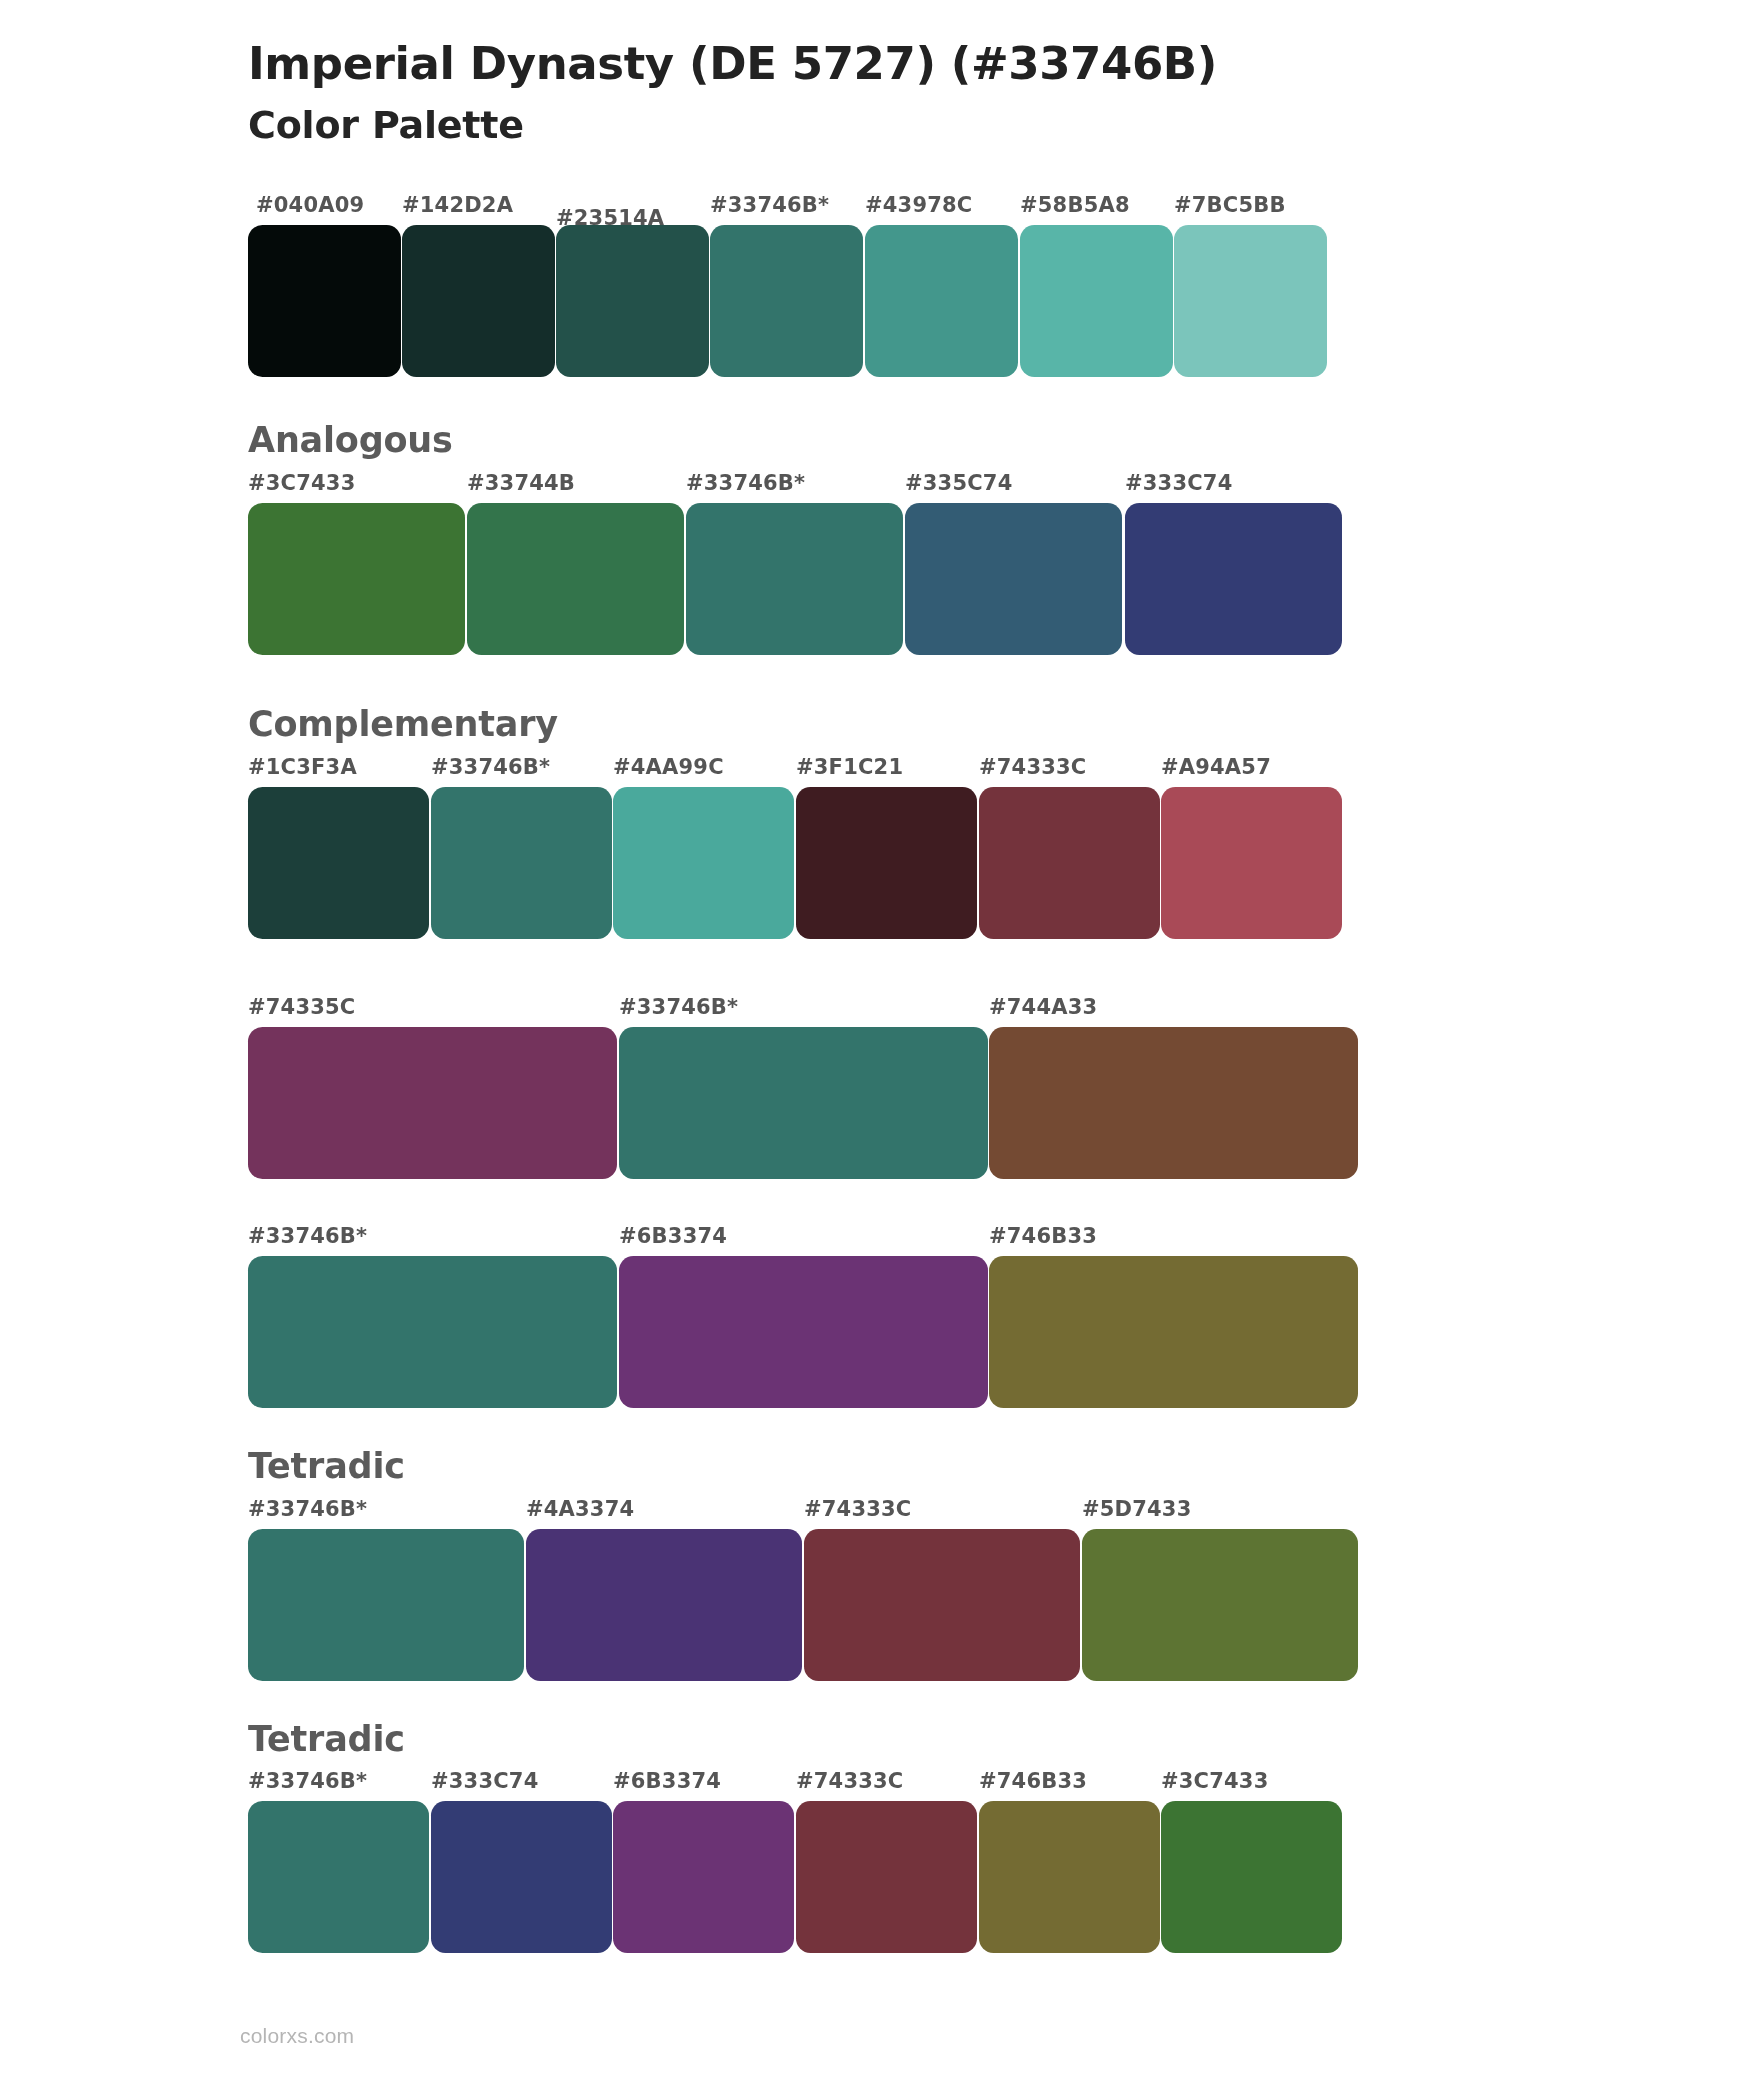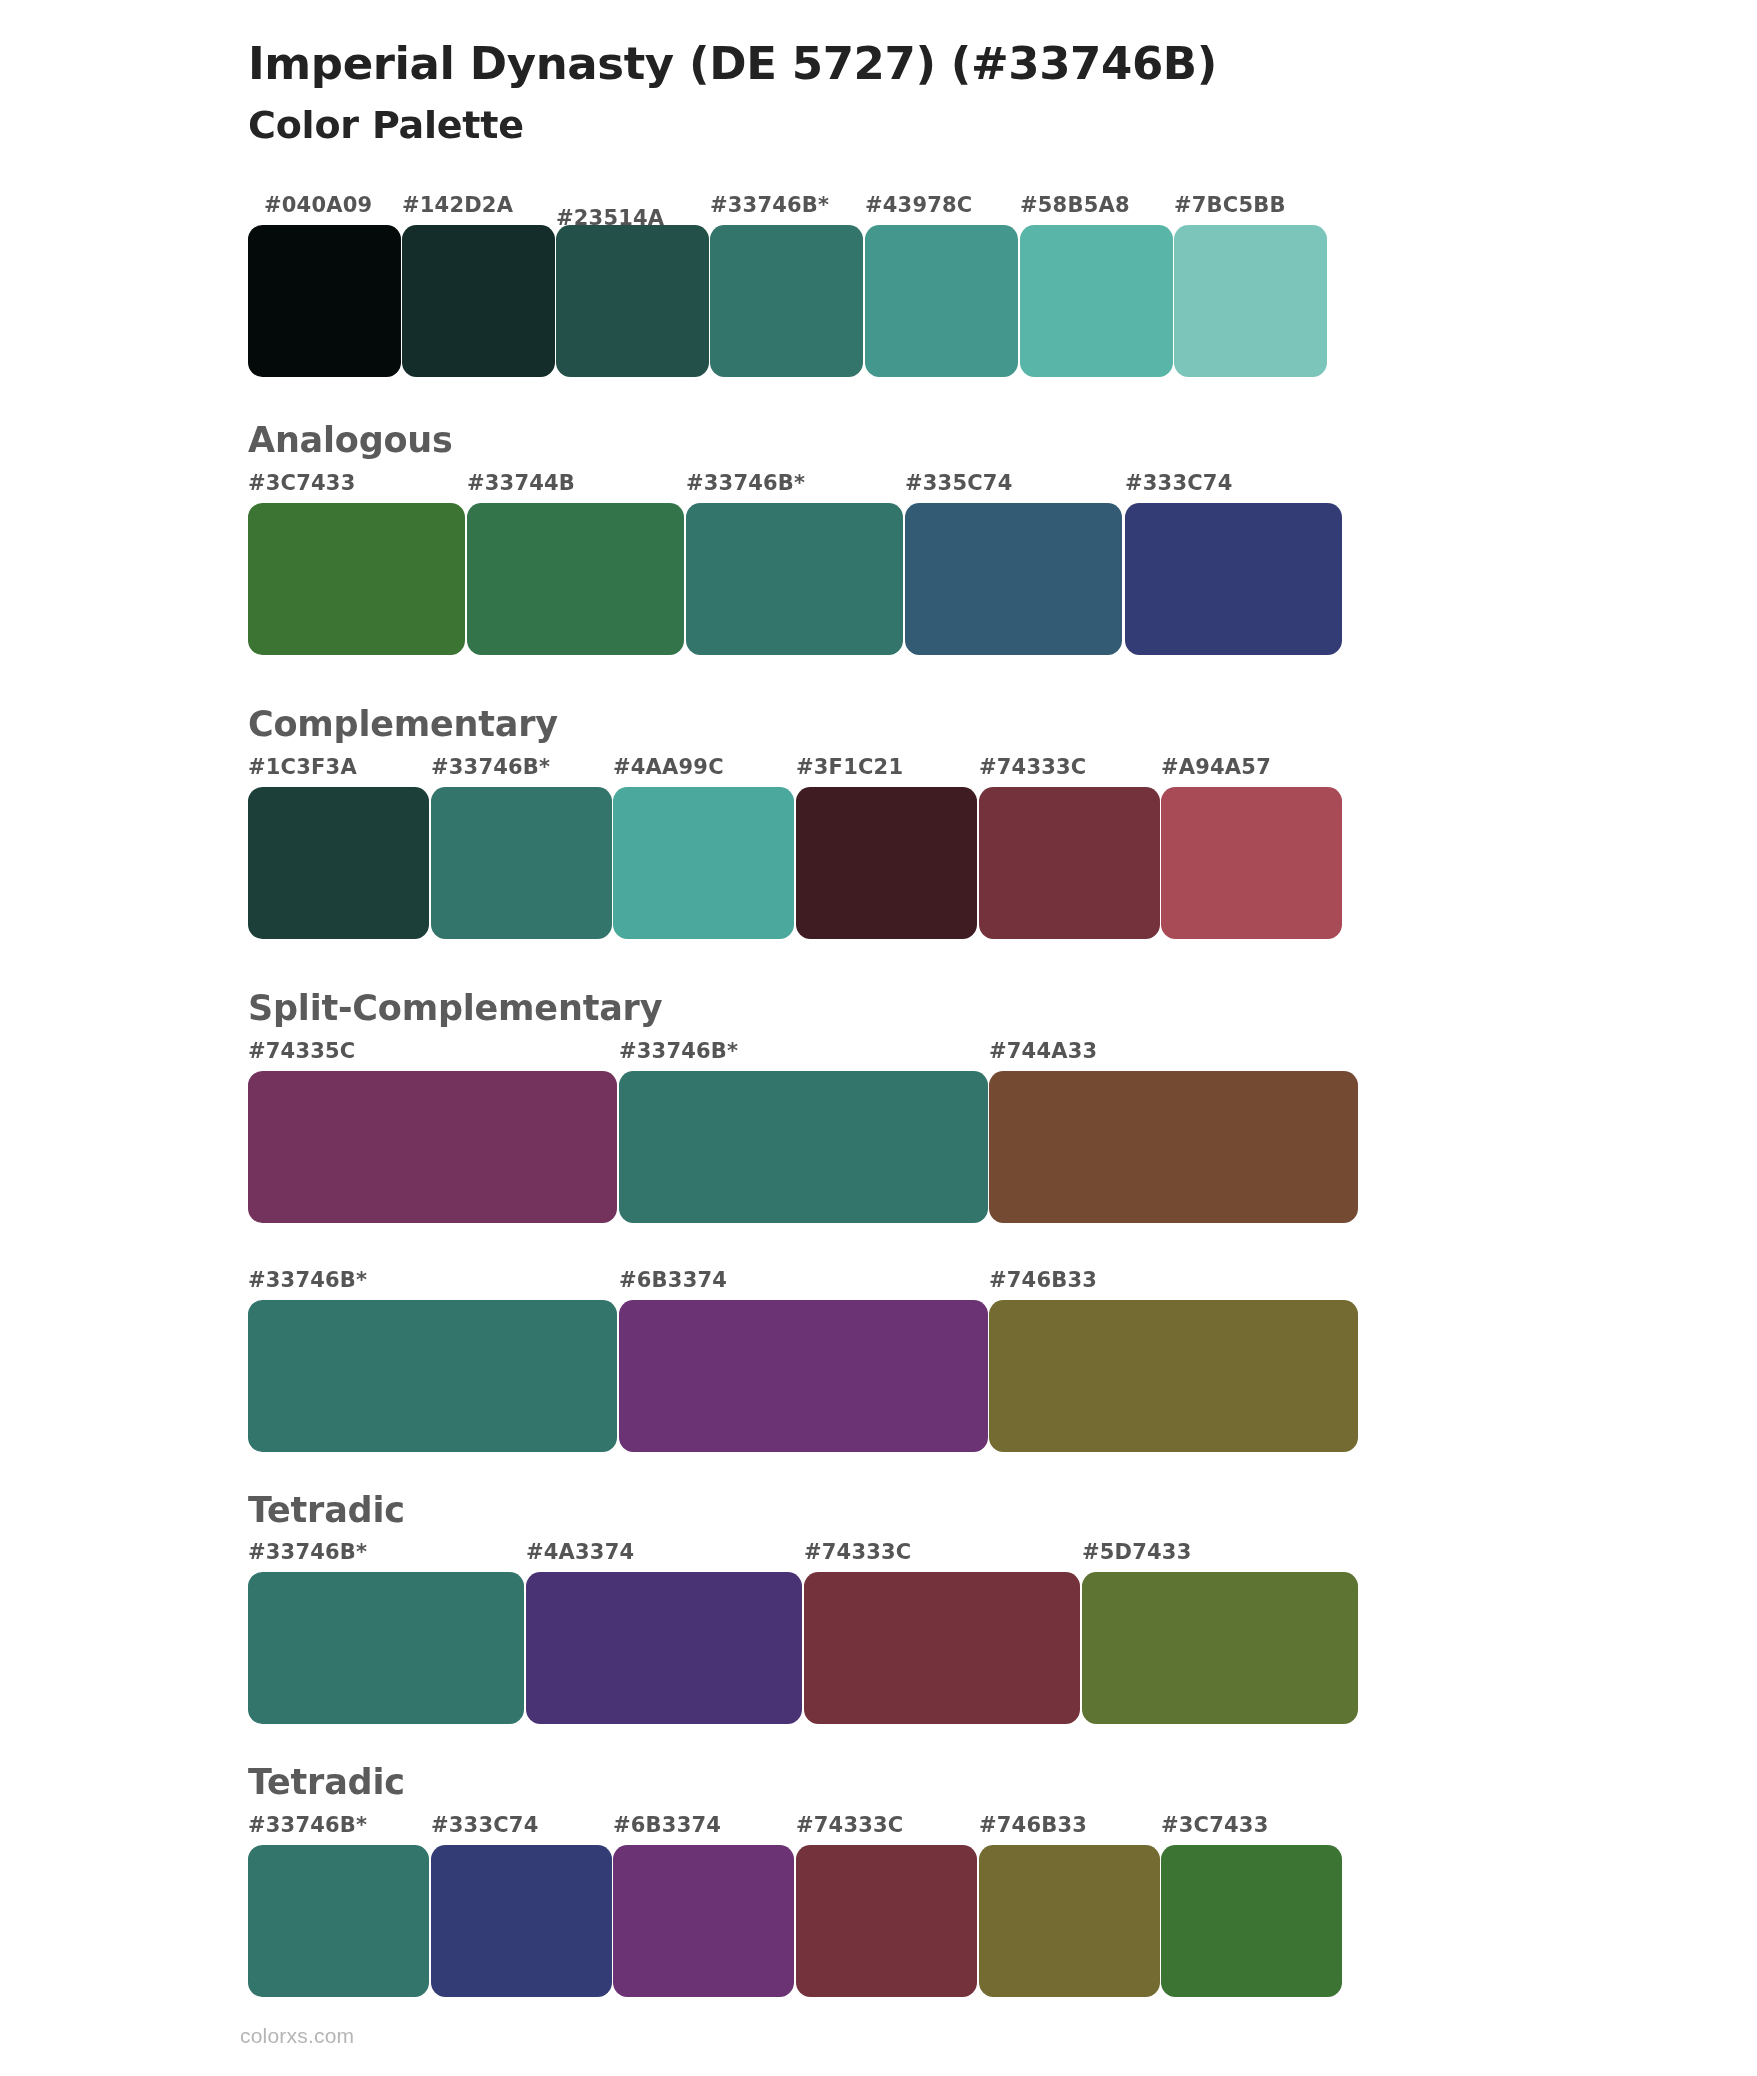--- a/index.html
+++ b/index.html
@@ -99,21 +99,21 @@
 <div id="page">
 
   <div class="header">
     <h1 class="title">Imperial Dynasty (DE 5727) (#33746B)</h1>
     <h2 class="subtitle">Color Palette</h2>
   </div>
 
   <div class="sections" id="sections-root">
       <div class="section">
         <div class="labels">
-          <div class="label" style="left: 16px;">#040A09</div>
+          <div class="label" style="left: 8px;">#040A09</div>
           <div class="label" style="left: 154px;">#142D2A</div>
           <div class="label" style="left: 308px; margin-top: 13px;">#23514A</div>
           <div class="label" style="left: 462px;">#33746B*</div>
           <div class="label" style="left: 617px;">#43978C</div>
           <div class="label" style="left: 772px;">#58B5A8</div>
           <div class="label" style="left: 926px;">#7BC5BB</div>
         </div>
         <div class="swatches">
           <div class="swatch" title="#040A09" style="left: 0px; width: 153px; background: rgb(4, 10, 9);"></div>
           <div class="swatch" title="#142D2A" style="left: 154px; width: 153px; background: rgb(20, 45, 42);"></div>
@@ -157,21 +157,20 @@
           <div class="swatch" title="#1C3F3A" style="left: 0px; width: 181px; background: rgb(28, 63, 58);"></div>
           <div class="swatch" title="#33746B*" style="left: 183px; width: 181px; background: rgb(51, 116, 107);"></div>
           <div class="swatch" title="#4AA99C" style="left: 365px; width: 181px; background: rgb(74, 169, 156);"></div>
           <div class="swatch" title="#3F1C21" style="left: 548px; width: 181px; background: rgb(63, 28, 33);"></div>
           <div class="swatch" title="#74333C" style="left: 731px; width: 181px; background: rgb(116, 51, 60);"></div>
           <div class="swatch" title="#A94A57" style="left: 913px; width: 181px; background: rgb(169, 74, 87);"></div>
         </div>
       </div>
       <div style="height: 48px;"></div>
       <div class="section">
-        <div class="section-title">Split-Complementary</div>
         <div class="labels">
           <div class="label" style="left: 0px;">#74335C</div>
           <div class="label" style="left: 371px;">#33746B*</div>
           <div class="label" style="left: 741px;">#744A33</div>
         </div>
         <div class="swatches">
           <div class="swatch" title="#74335C" style="left: 0px; width: 369px; background: rgb(116, 51, 92);"></div>
           <div class="swatch" title="#33746B*" style="left: 371px; width: 369px; background: rgb(51, 116, 107);"></div>
           <div class="swatch" title="#744A33" style="left: 741px; width: 369px; background: rgb(116, 74, 51);"></div>
         </div>

